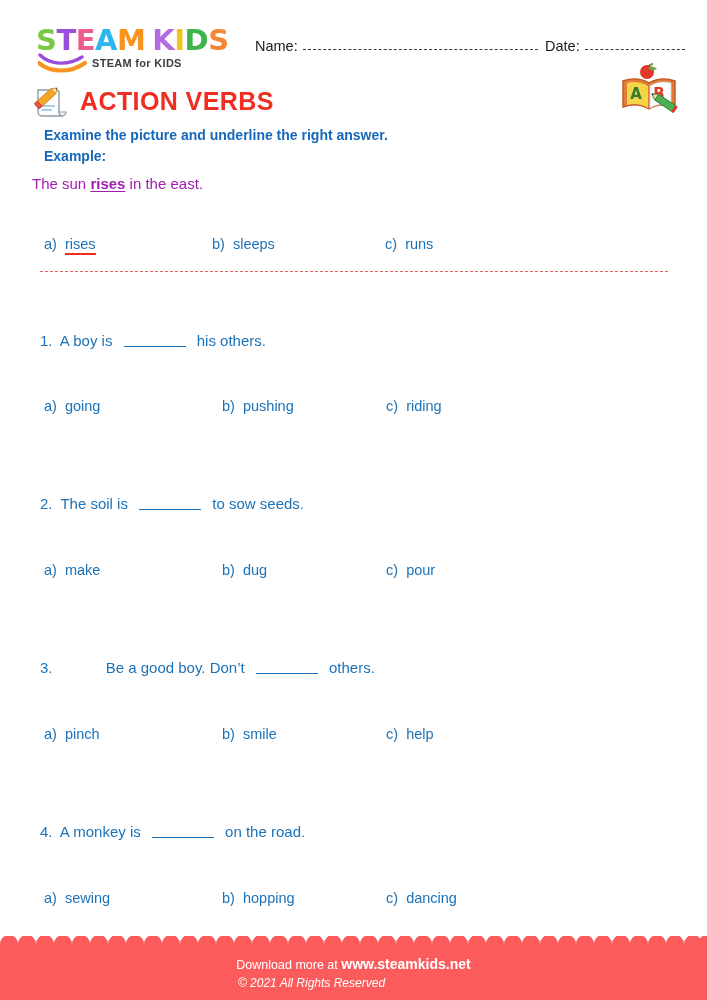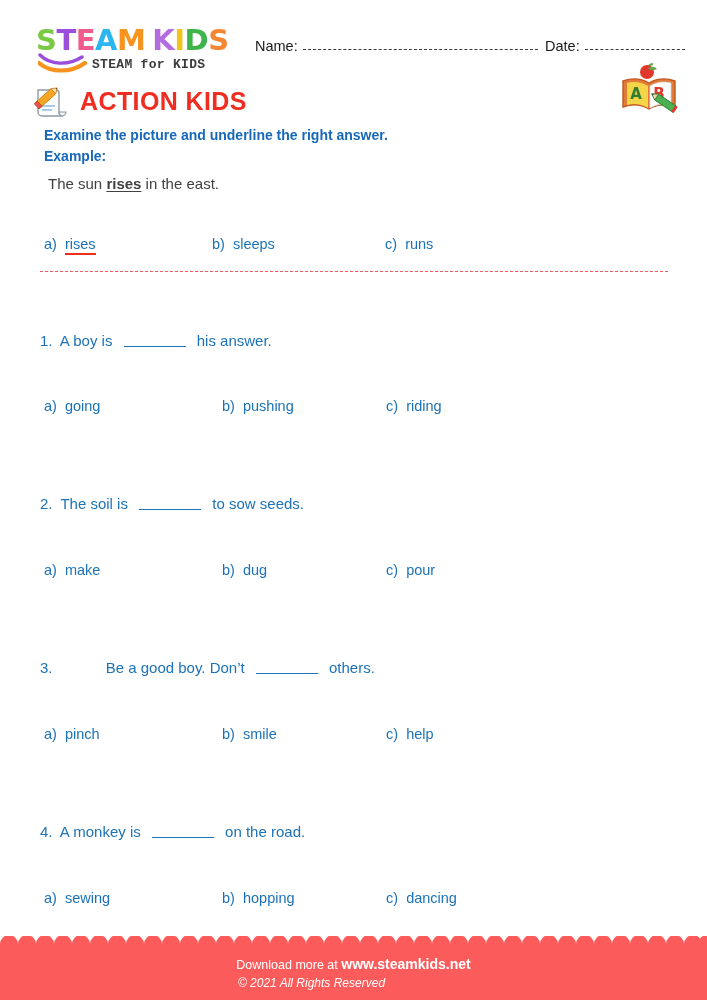--- a/index.html
+++ b/index.html
@@ -46,25 +46,25 @@
     position: absolute;
     left: 2px;
     top: 25px;
     width: 52px;
     height: 22px;
   }
   .logo-tag {
     position: absolute;
     left: 56px;
     top: 31px;
-    font-size: 13px;
+    font-size: 11px;
     font-weight: bold;
     color: #3d3d3d;
     letter-spacing: 0.3px;
-    font-family: Liberation Mono, monospace;
+    font-family: Liberation Sans, sans-serif;
     white-space: nowrap;
   }
 
   .field {
     position: absolute;
     font-size: 14.5px;
     color: #1a1a1a;
     font-family: "Liberation Sans", sans-serif;
   }
   .field-label { float: left; }
@@ -113,24 +113,24 @@
     font-size: 14px;
     font-weight: bold;
     color: #1668ba;
     font-family: "Liberation Sans", sans-serif;
   }
   .instr-1 { top: 127px; }
   .instr-2 { top: 148px; }
 
   .example-sentence {
     position: absolute;
-    left: 48px;
+    left: 32px;
     top: 175px;
     font-size: 15px;
-    color: #404040;
+    color: #a21caf;
     font-family: "Liberation Sans", sans-serif;
   }
   .example-sentence .ul {
     font-weight: bold;
     text-decoration: underline;
     text-underline-offset: 2px;
   }
 
   
   .optrow {
@@ -268,21 +268,21 @@
       <path d="M31 32 h7 a4 4 0 0 1 -4 4 a4 4 0 0 1 -3 -4 z" fill="#eef1f4" stroke="#8f9aa6" stroke-width="1.2"></path>
       <rect x="14" y="25" width="13" height="1.8" fill="#9ec8e8"></rect>
       <rect x="14" y="29" width="10" height="1.8" fill="#9ec8e8"></rect>
       <g transform="rotate(-42 22 15)">
         <rect x="7" y="11" width="20" height="7" rx="1" fill="#f5a623" stroke="#c87f12" stroke-width="0.9"></rect>
         <rect x="4.5" y="11" width="4" height="7" fill="#e8534a" stroke="#b93c34" stroke-width="0.8"></rect>
         <path d="M27 11 l5 3.5 l-5 3.5 z" fill="#ffe2b8" stroke="#c87f12" stroke-width="0.8"></path>
         <path d="M30.6 13.6 l1.4 0.9 l-1.4 0.9 z" fill="#3b3b3b"></path>
       </g>
     </svg>
-    <div class="title-text" style="color: rgb(239, 45, 33);">ACTION KIDS</div>
+    <div class="title-text" style="color: rgb(239, 45, 33);">ACTION VERBS</div>
   </div>
 
   <svg class="abc-icon" viewBox="0 0 64 56">
     <path d="M30 6 q3 -4 6 -4" stroke="#6aa84f" stroke-width="2" fill="none"></path>
     <circle cx="30" cy="10" r="7" fill="#e0392b"></circle>
     <path d="M31 6 q6 -3 9 1 q-6 3 -9 -1 z" fill="#6aa84f"></path>
     <path d="M6 19 q14 -5 26 2 q12 -7 26 -2 l0 26 q-14 -5 -26 2 q-12 -7 -26 -2 z" fill="#e07b39" stroke="#c2571e" stroke-width="1.4"></path>
     <path d="M10 21 q11 -3 21 3 l0 22 q-10 -6 -21 -3 z" fill="#f5d547"></path>
     <path d="M54 21 q-11 -3 -21 3 l0 22 q10 -6 21 -3 z" fill="#ffffff" stroke="#d9d9d9" stroke-width="0.8"></path>
     <text x="19" y="37" font-family="DejaVu Sans, sans-serif" font-size="15" font-weight="bold" fill="#2e7d32" text-anchor="middle">A</text>
@@ -316,21 +316,21 @@
       <span>runs</span>
     </span>
   </div>
 
   <div class="divider"></div>
 
   <div class="qtext" style="top:332px;">
     <span style="margin-right: 4px;">1.</span>
     <span style="margin-right: 4px; text-align: right;">A boy is</span>
     <span class="blank"></span>
-    <span style="margin-left: 4px;">his answer.</span>
+    <span style="margin-left: 4px;">his others.</span>
   </div>
   <div class="optrow" style="top:398px;">
     <span class="opt a">
       <span style="margin-right: 4px;">a)</span>
       <span>going</span>
     </span>
     <span class="opt b">
       <span style="margin-right: 4px;">b)</span>
       <span>pushing</span>
     </span>

